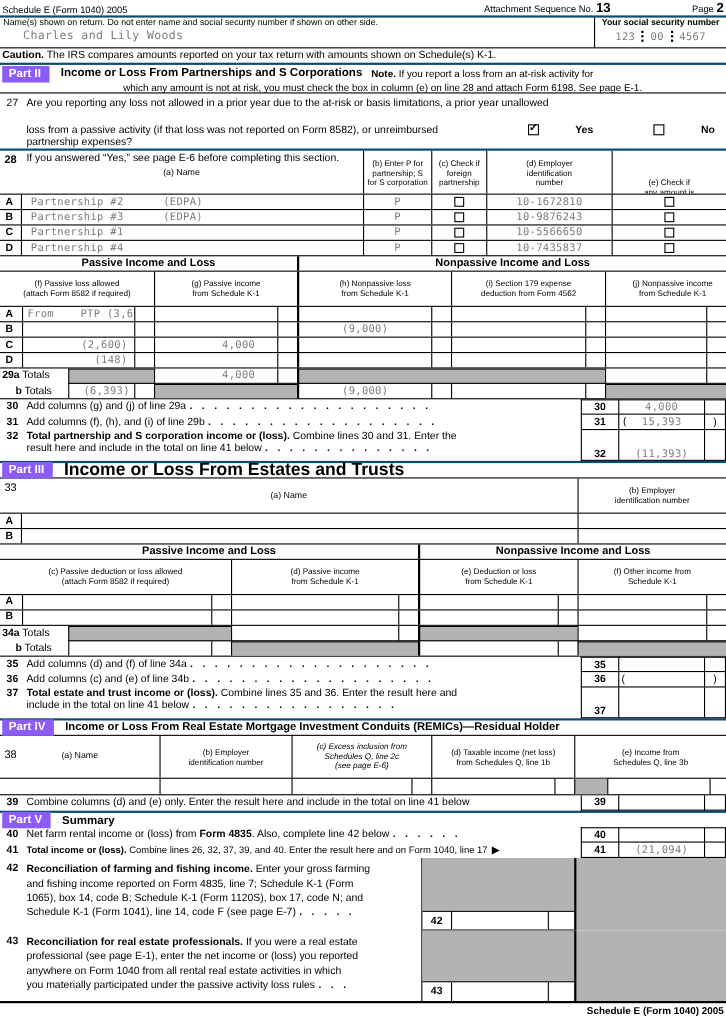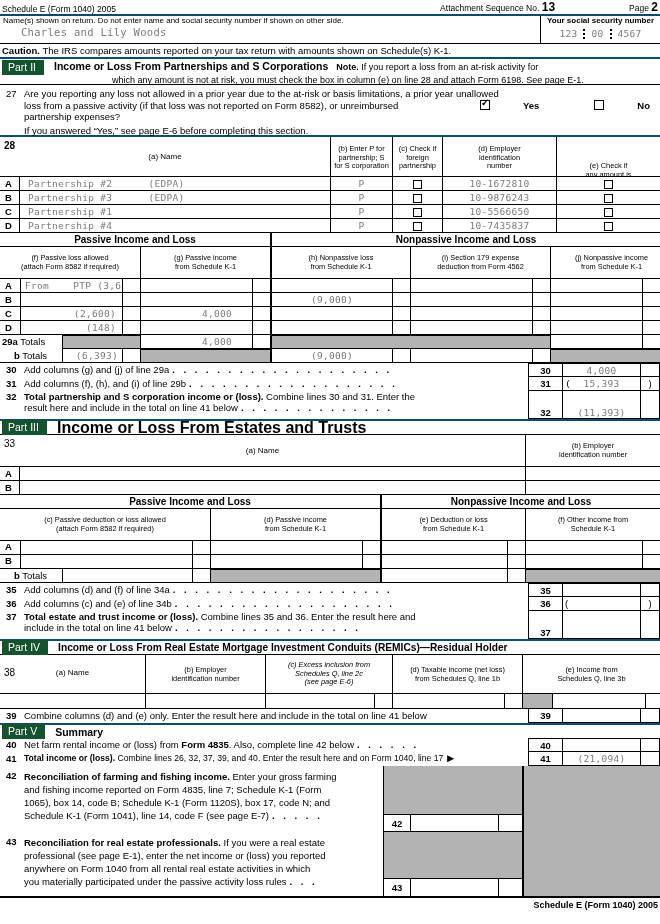--- a/index.html
+++ b/index.html
@@ -16,21 +16,21 @@
   .ctr { text-align:center; }
   .rt { text-align:right; }
   .bl { border-left:1px solid #000; }
   .bl2 { border-left:2px solid #000; }
   .bb { border-bottom:1px solid #000; }
   .bb2 { border-bottom:2px solid #000; }
   .bt { border-top:1px solid #000; }
   .bt2 { border-top:2px solid #0c4a6e; }
   .cb { width:10px; height:10px; border:1.5px solid #000; display:inline-block; position:relative; background:#fff; vertical-align:middle; }
   .cb .mark { position:absolute; top:-4px; left:0; font-size:10px; font-weight:bold; color:#000; }
-  .parttag { background:#14532d; color:#fff; font-weight:normal; font-size:10.5px; padding:1px 8px 2px 6px; margin-right:10px; line-height:12px; }
+  .parttag { background:#8b5cf6; color:#fff; font-weight:bold; font-size:10.5px; padding:1px 8px 2px 6px; margin-right:10px; line-height:12px; }
   .dots { font-weight:bold; letter-spacing:3px; overflow:hidden; white-space:nowrap; flex:1; padding:0 3px; }
   .lnum { width:24px; font-weight:bold; padding-left:6px; flex:none; }
   .ltext { flex:1; display:flex; overflow:hidden; }
   .abox-label { width:34px; flex:none; border-left:1px solid #000; border-bottom:1px solid #000; font-weight:bold; text-align:center; }
   .abox-amt  { width:78px; flex:none; border-left:1px solid #000; border-bottom:1px solid #000; text-align:center; position:relative; }
   .abox-cents{ width:20px; flex:none; border-left:1px solid #000; border-right:1px solid #000; border-bottom:1px solid #000; text-align:center; }
   .cell { overflow:hidden; }
   .ltr { width:20px; flex:none; font-weight:bold; padding-left:5px; border-right:1px solid #000; }
   .ssn-sep { display:inline-block; border-left:2px dotted #000; height:10px; margin:0 6px; vertical-align:middle; }
 </style>
@@ -77,21 +77,21 @@
       <span style="font-size:9px; padding-top:2px;"><span class="bold">Note.</span><span> If you report a loss from an at-risk activity for</span></span>
     </div>
     <div style="font-size:9px; padding-left:110px;">which any amount is not at risk, you must check the box in column (e) on line 28 and attach Form 6198. See page E-1.</div>
   </div>
 
   <div style="height:50px; padding-top:3px;">
     <div class="r">
       <div class="lnum" style="font-weight:normal;">27</div>
       <div style="flex:1;">
         <div>Are you reporting any loss not allowed in a prior year due to the at-risk or basis limitations, a prior year unallowed</div>
-        <div class="r" style="margin-top:1px;gap:28px;">
+        <div class="r" style="margin-top:14px;gap:28px;">
           <span style="flex:1;">loss from a passive activity (if that loss was not reported on Form 8582), or unreimbursed partnership expenses?</span>
           <span class="cb" style="margin:0 5px;">
               <span class="mark">✓</span>
             </span>
           <span class="bold" style="margin-right:22px;">Yes</span>
           <span class="cb" style="margin:0 5px;"></span>
           <span class="bold" style="margin-right:10px;">No</span>
         </div>
         <div style="margin-top:3px;">If you answered “Yes,” see page E-6 before completing this section.</div>
       </div>
@@ -363,20 +363,29 @@
     <div class="cell bl" style="width:172px;"></div>
       <div class="bl" style="width:18px;"></div>
     <div class="cell bl" style="width:152px;"></div>
       <div class="bl" style="width:18px;"></div>
     <div class="cell bl2" style="width:127px;"></div>
       <div class="bl" style="width:18px;"></div>
     <div class="cell bl" style="width:117px;"></div>
       <div class="bl" style="width:18px;"></div>
   </div>
 
+  <div class="r" style="height:14px; line-height:13px;">
+    <div style="width:62px; padding-left:2px;"><span class="bold">34a</span> <span>Totals</span></div>
+    <div class="gray bl bb bt" style="width:148px;"></div>
+    <div class="cell bl bb" style="width:152px;"></div>
+      <div class="bl bb" style="width:18px;"></div>
+    <div class="gray bl2 bb bt" style="width:145px;"></div>
+    <div class="cell bl bb" style="width:117px;"></div>
+      <div class="bl bb" style="width:18px;"></div>
+  </div>
   <div class="r bb" style="height:14px; line-height:13px;">
     <div style="width:62px; padding-left:14px;"><span class="bold">b</span> <span>Totals</span></div>
     <div class="cell bl" style="width:130px;"></div>
       <div class="bl" style="width:18px;"></div>
     <div class="gray bl bt" style="width:170px;"></div>
     <div class="cell bl2" style="width:127px;"></div>
       <div class="bl" style="width:18px;"></div>
     <div class="gray bl bt" style="width:135px;"></div>
   </div>
 

